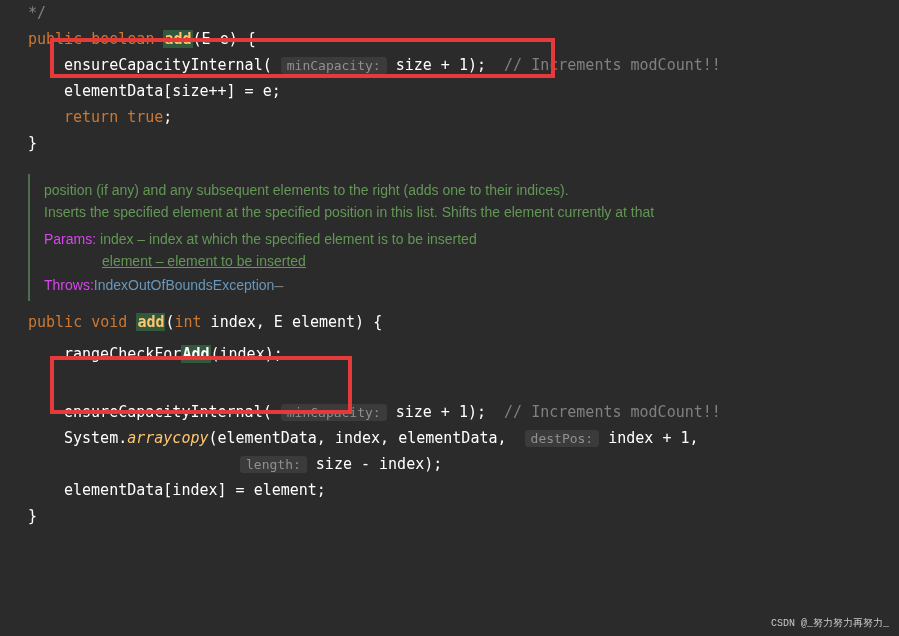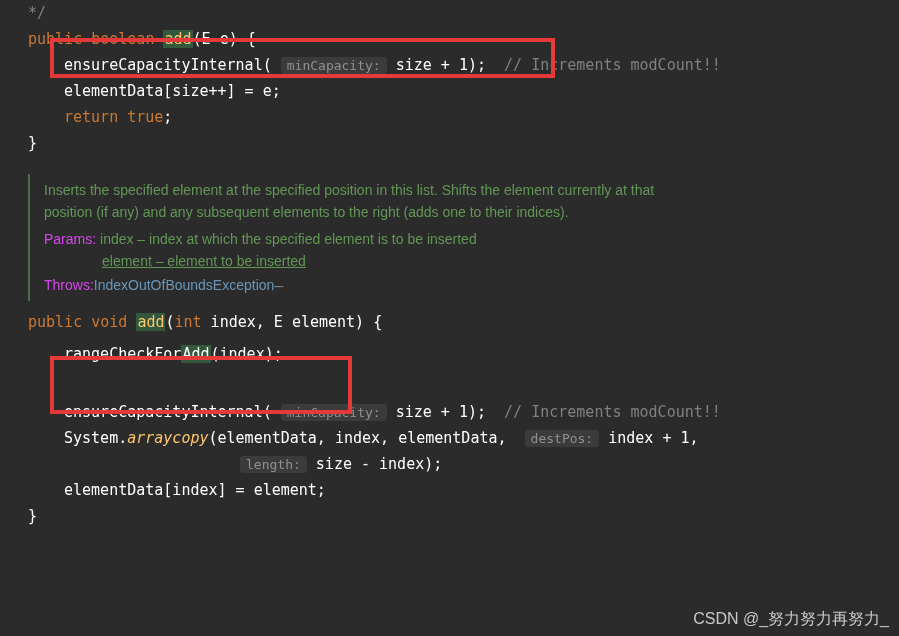--- a/index.html
+++ b/index.html
@@ -27,20 +27,21 @@
       padding: 1px 6px;
       border-radius: 3px;
       font-size: 13px;
       text-align: right;
     }
     .comment { color: #808080; }
     .plain { color: #ffffff; }
     .highlight-add {
       background: #32593d;
       padding: 0 1px;
+      font-weight: bold;
     }
     .javadoc-block {
       margin: 18px 0 8px 20px;
       border-left: 2px solid #4e6f4e;
       padding: 6px 0 6px 14px;
     }
     .jd { color: #629755; font-family: Arial, sans-serif; font-size: 14px; line-height: 1.55; }
     .jd-tag { color: #d946ef; font-family: Arial, sans-serif; font-size: 14px; }
     .jd-link { color: #6897bb; font-family: Liberation Sans, sans-serif; font-size: 14px; }
     .jd-dash { color: #808080; }
@@ -49,22 +50,22 @@
       border: 4px solid #e63a3a;
       pointer-events: none;
     }
     .box1 { left: 50px; top: 38px; width: 505px; height: 40px; }
     .box2 { left: 50px; top: 356px; width: 302px; height: 58px; }
     .watermark {
       position: absolute;
       bottom: 6px;
       right: 10px;
       color: #c9c9c9;
-      font-family: Liberation Sans, sans-serif;
-      font-size: 16px;
+      font-family: Liberation Mono, monospace;
+      font-size: 10px;
     }
     .lastrow { display: flex; }
   </style>
 </head>
 <body>
 
 <div>
 
 <div class="line indent1"><span class="comment">*/</span></div>
 
@@ -72,22 +73,22 @@
 
 <div class="line indent2"><span class="plain">ensureCapacityInternal(</span> <span class="param-hint">minCapacity:</span><span class="plain"> size + 1)</span><span class="plain">;</span><span class="comment">  // Increments modCount!!</span></div>
 
 <div class="line indent2"><span class="plain">elementData[size++] = e;</span></div>
 
 <div class="line indent2"><span class="kw">return </span><span class="kw">true</span><span class="plain">;</span></div>
 
 <div class="line indent1"><span class="plain">}</span></div>
 
 <div class="javadoc-block">
+  <div class="jd">position (if any) and any subsequent elements to the right (adds one to their indices).</div>
   <div class="jd">Inserts the specified element at the specified position in this list. Shifts the element currently at that</div>
-  <div class="jd">position (if any) and any subsequent elements to the right (adds one to their indices).</div>
   <div style="margin-top:6px;">
     <span class="jd-tag">Params:</span><span class="jd"> index – index at which the specified element is to be inserted</span>
   </div>
   <div class="jd" style="padding-left:58px;text-decoration:underline;">element – element to be inserted</div>
   <div class="lastrow" style="margin-top:4px;">
     <span class="jd-tag">Throws:</span>
         <span class="jd-link"> IndexOutOfBoundsException </span>
         <span class="jd-dash">–</span>
   </div>
 </div>

